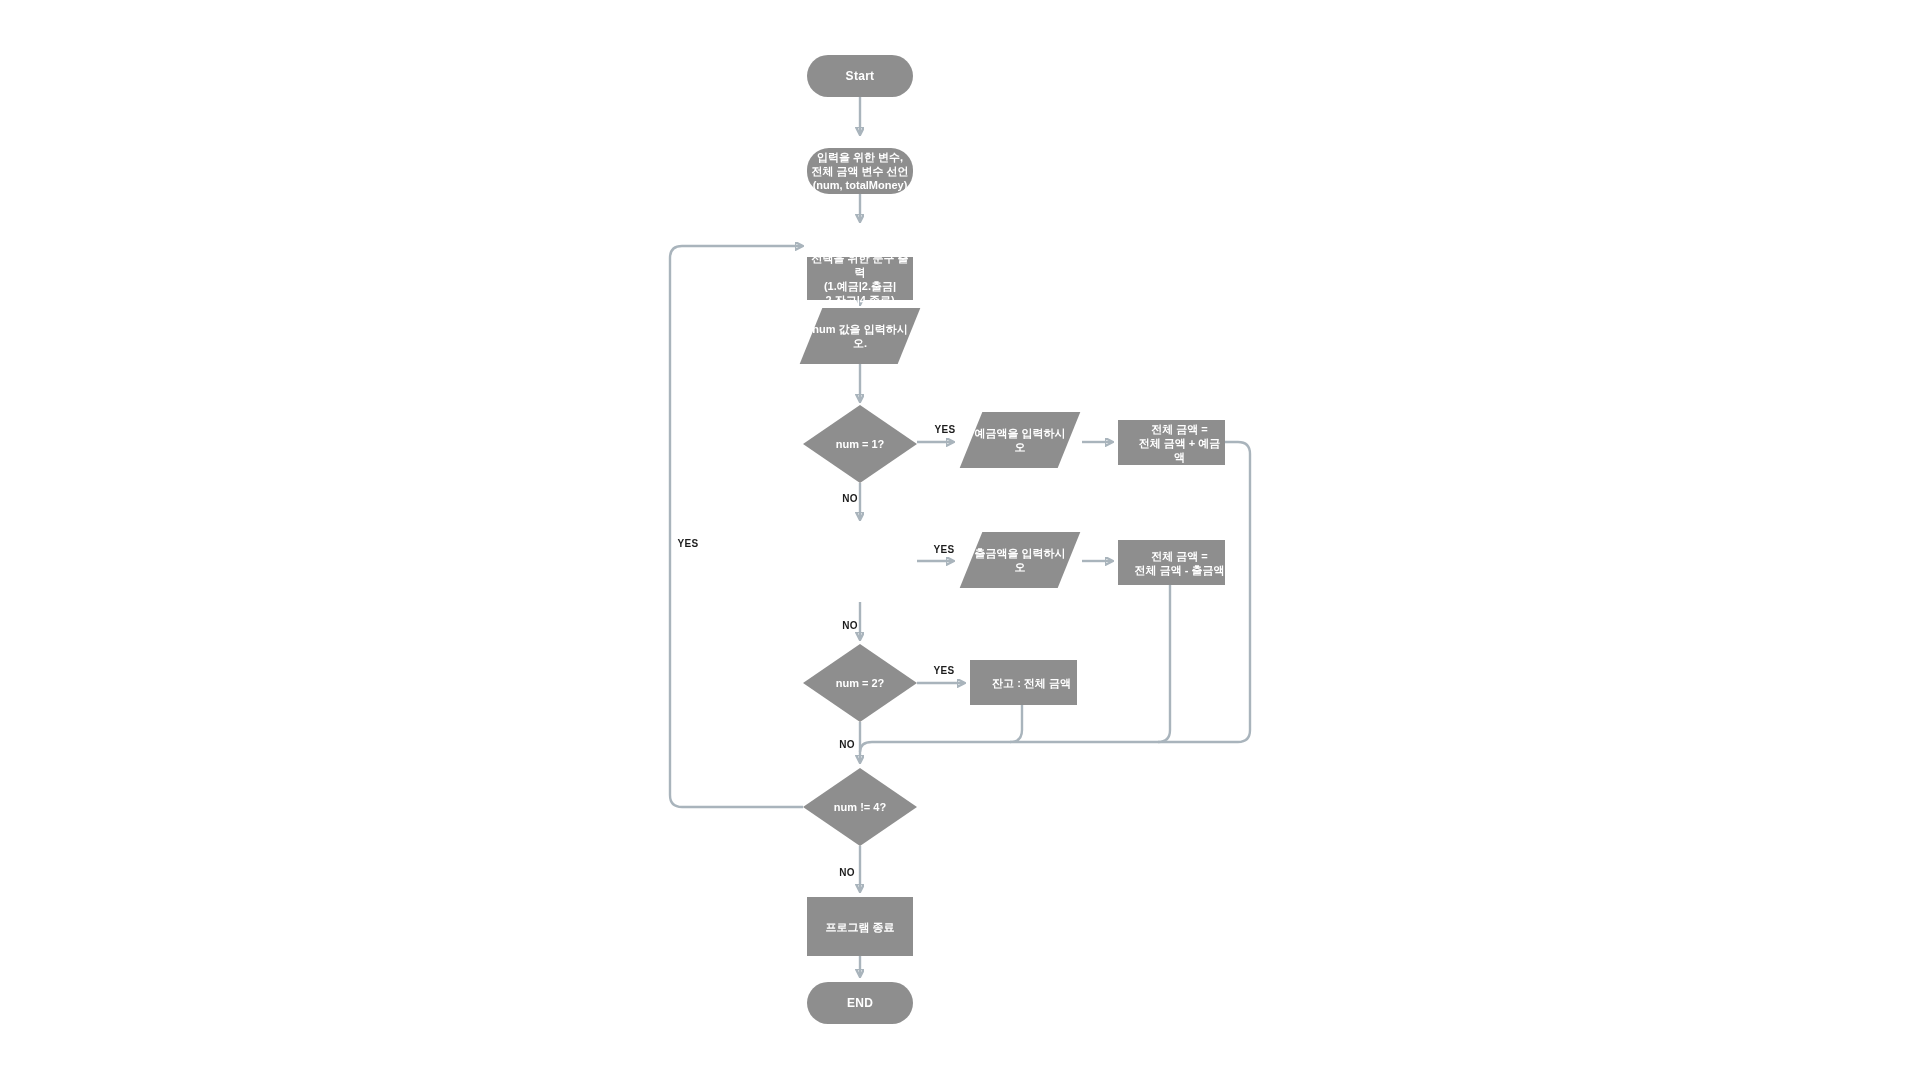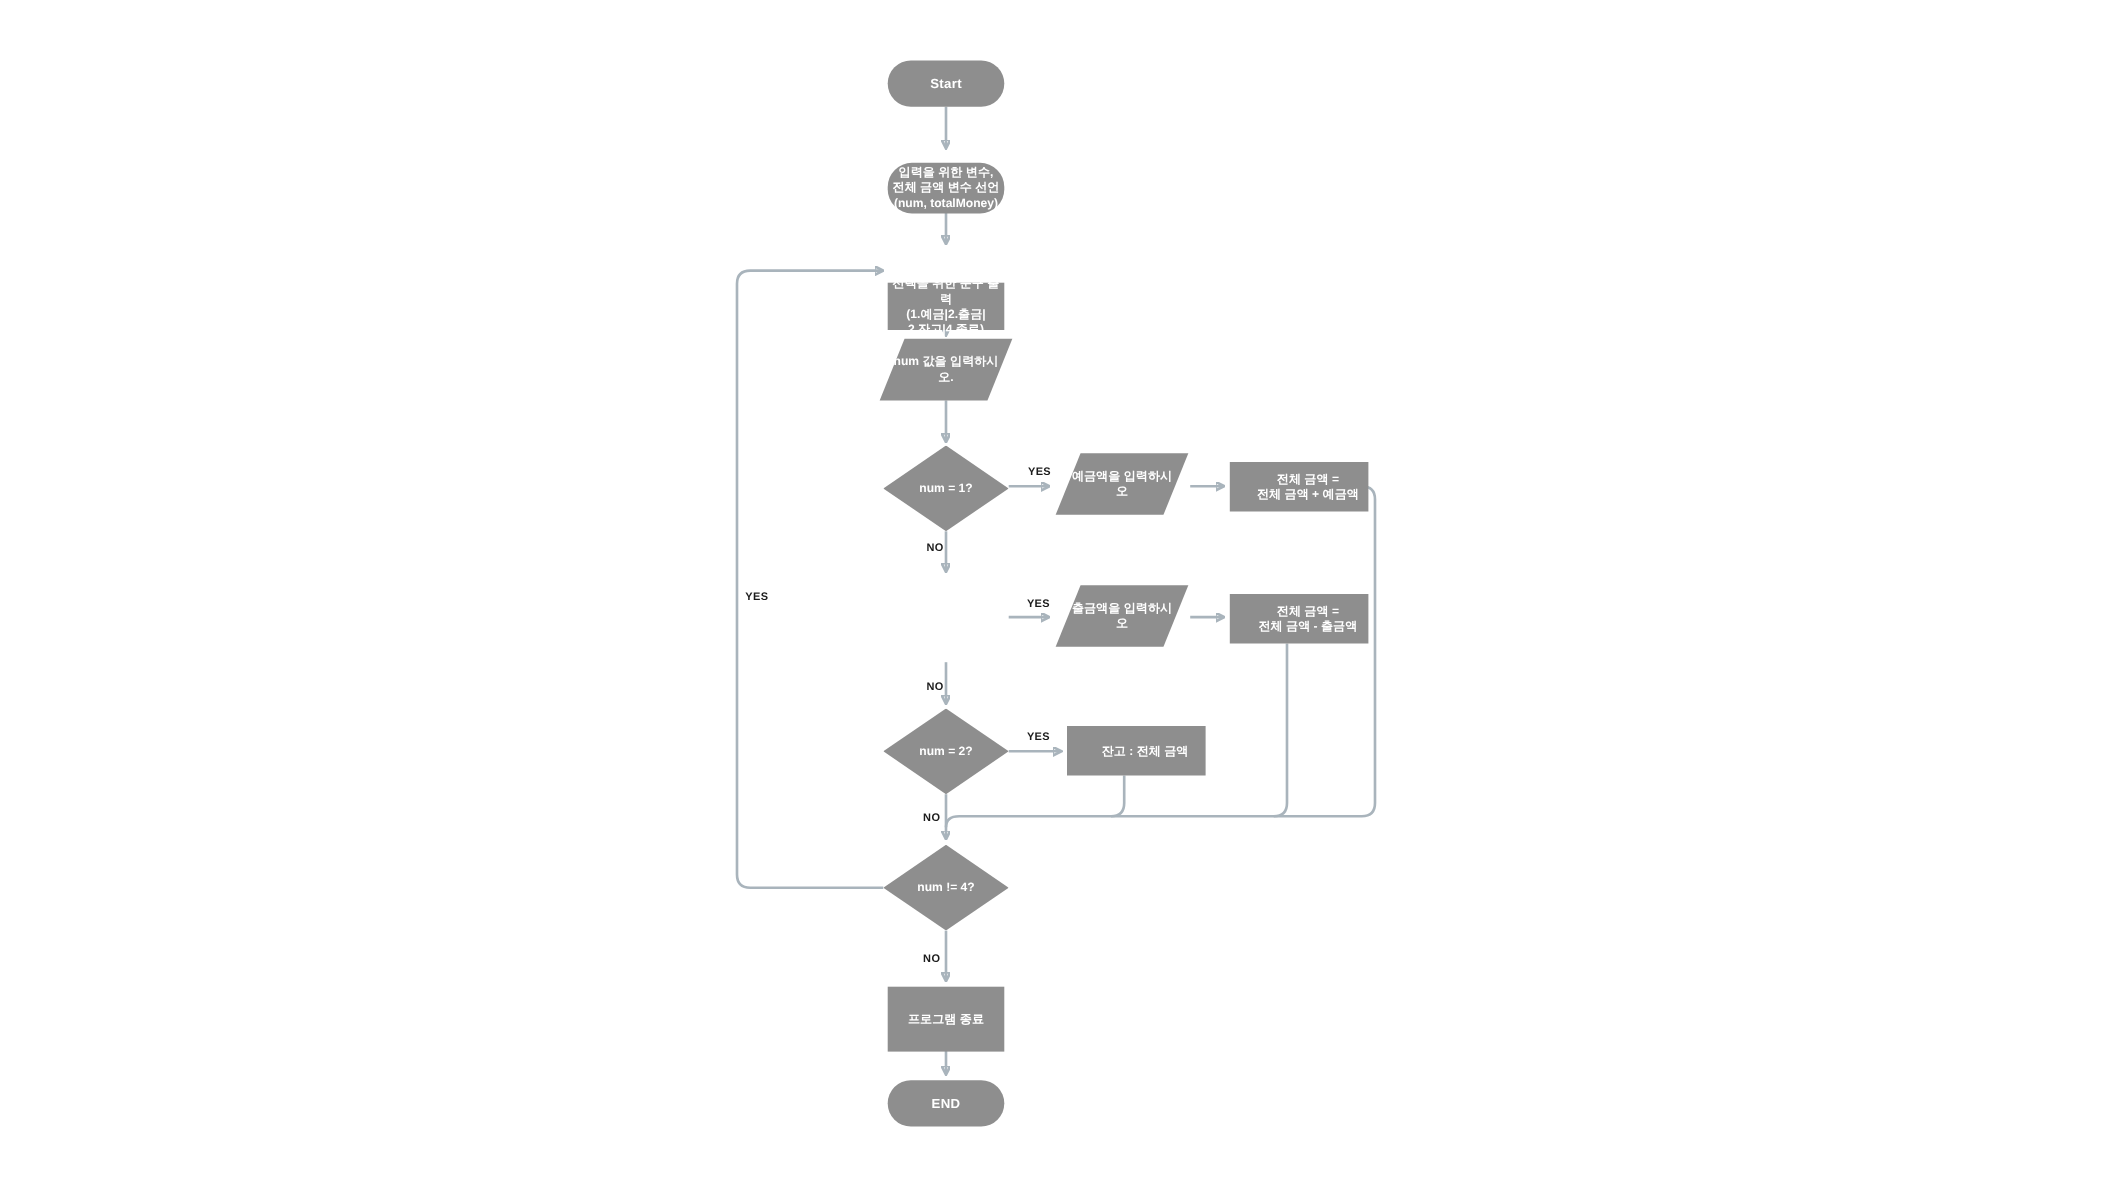--- a/index.html
+++ b/index.html
@@ -26,21 +26,21 @@
     position:absolute;
     display:flex;align-items:center;justify-content:center;
     background:var(--node-fill);
     color:var(--node-text);
     font-weight:bold;
     font-size:11px;line-height:14px;
     text-align:center;
   }
   .terminator{width:106px;height:42px;border-radius:21px;font-size:12px;letter-spacing:.3px;}
   .process{width:106px;}
-  .wide{width:126px;padding-left:16px;}
+  .wide{width:107px;padding-left:16px;}
   .diamond{
     width:114px;height:78px;
     clip-path:polygon(50% 0,100% 50%,50% 100%,0 50%);
   }
   .parallelogram{
     width:98px;height:56px;
     transform:skewX(-22deg);
   }
   .parallelogram .unskew{transform:skewX(22deg);display:block;width:120px;}
   .edge-label{

